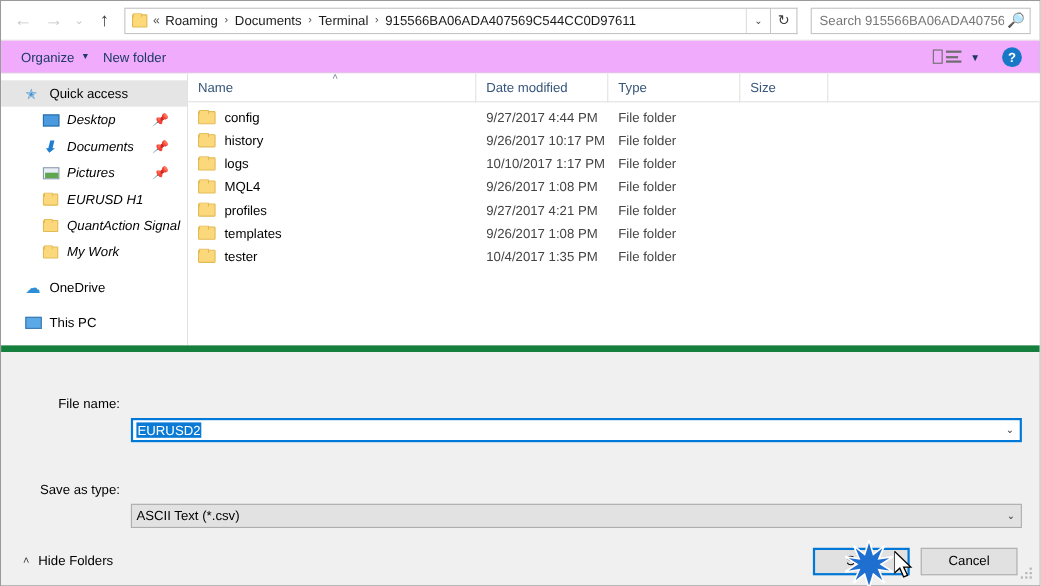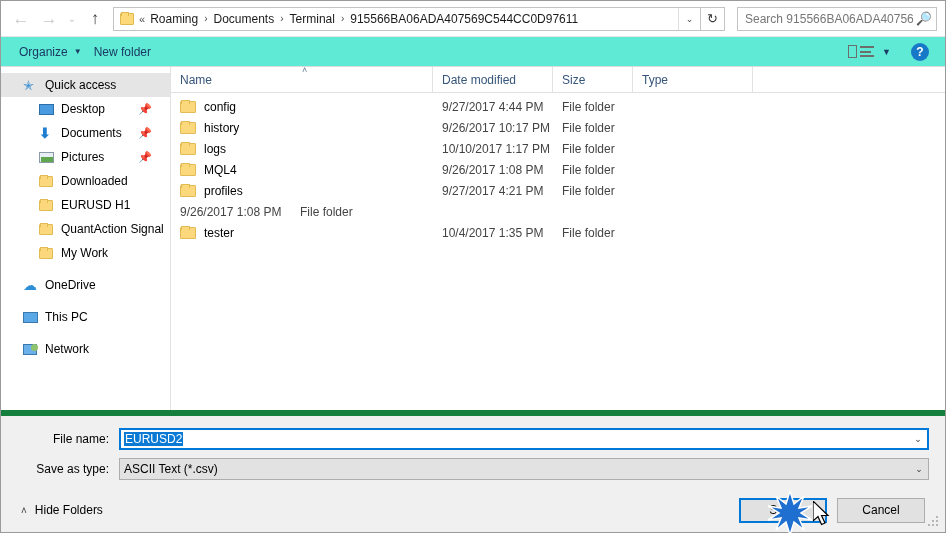--- a/index.html
+++ b/index.html
@@ -108,21 +108,21 @@
     border: 1px solid #c4c4c4; background: #fff;
     margin-left: 12px;
     display: flex; align-items: center; padding: 0 4px 0 7px;
   }
   .searchbox .ph { flex:1 1 auto; color: #767676; font-size: 12px; overflow:hidden; white-space:nowrap; }
   .searchbox .mag { font-size: 13px; color: #4a4a4a; transform: scaleX(-1); padding-right:3px; }
 
   
   .toolbar {
     height: 30px; min-height: 30px;
-    background: #5eead4;
+    background: #f0abfc;
     display: flex; align-items: center;
     padding: 0 8px 0 14px;
     border-bottom: 1px solid #dcdcdc;
   }
   .tb-item { font-size: 12px; color: #1b3a63; display: flex; align-items: center; padding: 2px 8px 2px 4px; }
   .tb-caret { font-size: 8px; margin-left: 6px; color: #1b3a63; }
   .tb-spacer { flex: 1 1 auto; }
   .viewicon { display: flex; align-items: center; gap: 3px; }
   .viewicon .box { width: 9px; height: 13px; border: 1px solid #6d6d6d; }
   .viewicon .lines { display:flex; flex-direction:column; justify-content:space-between; height: 11px; }
@@ -148,21 +148,21 @@
     padding-top: 6px;
     overflow: hidden;
   }
   .side-item {
     height: 24px; display: flex; align-items: center;
     padding-left: 22px; font-size: 12px; color: #000;
     position: relative;
   }
   .side-item.sel { background: #e5e5e5; }
   .side-item.root { padding-left: 22px; }
-  .side-item.child { padding-left: 38px; }
+  .side-item.child { padding-left: 38px; font-style: italic; }
   .side-item .ic { width: 18px; flex: none; display:flex; align-items:center; }
   .side-item .lbl { padding-left: 4px; white-space: nowrap; }
   .side-item .pin { position: absolute; right: 18px; color: #8a9099; font-size: 11px; }
   .grp-gap { height: 8px; }
 
   
   .ico-folder { width:14px; height:11px; background:#fcd87c; border:1px solid #e3bb54; border-radius:1px; position:relative; }
   .ico-folder:after{ content:''; position:absolute; left:0; top:-2px; width:6px;height:3px;background:#fcd87c;border:1px solid #e3bb54;border-bottom:none;border-radius:1px 1px 0 0;}
   .ico-star { color:#3a8fd4; font-size:13px; }
   .ico-desktop { width:15px;height:11px;background:#4a9ae0;border:1px solid #2d6ea8; }
@@ -212,21 +212,21 @@
     background: #f0f0f0;
     border-top: 6px solid #15803d;
     padding: 12px 16px 0 8px;
   }
   .formrow { display: flex; align-items: center; margin-bottom: 8px; }
   .formlabel { width: 110px; text-align: right; padding-right: 10px; font-size: 12px; color:#000; }
   .combo {
     flex: 1 1 auto; height: 22px;
     display: flex; align-items: center;
     background: #fff; border: 1px solid #7a7a7a;
-    padding-left: 4px; font-size: 12px;
+    padding-left: 4px; font-size: 12px; margin-top: 48px;
   }
   .combo.focused { border: 2px solid #0078d7; padding-left: 3px; }
   .combo.readonly { background: #e2e2e2; border: 1px solid #adadad; }
   .combo .val { flex:1 1 auto; }
   .combo .sel-text { background: #0a7ad4; color: #fff; padding: 0 1px; }
   .combo .caret { width: 18px; text-align: center; font-size: 9px; color: #3b3b3b; }
 
   .btnrow { display: flex; align-items: center; height: 44px; padding: 0 4px 0 0; }
   .hidefolders { display:flex; align-items:center; font-size:12px; color:#000; padding-left:12px; }
   .hidefolders .chev { font-size: 10px; color: #3b3b3b; margin-right: 8px; }
@@ -331,26 +331,20 @@
       </div>
 
       <div class="side-item child">
         <span class="ic">
             <span class="ico-pic"></span>
           </span>
         <span class="lbl">Pictures</span>
         <span class="pin">📌</span>
       </div>
 
-      <div class="side-item child">
-        <span class="ic">
-            <span class="ico-folder"></span>
-          </span>
-        <span class="lbl">Downloaded</span>
-      </div>
 
       <div class="side-item child">
         <span class="ic">
             <span class="ico-folder"></span>
           </span>
         <span class="lbl">EURUSD H1</span>
       </div>
 
       <div class="side-item child">
         <span class="ic">
@@ -393,26 +387,26 @@
 
     <div class="filepane">
       <div class="colhdr">
         <div class="col c-name">
           <span>Name</span>
           <span class="sort-caret">˄</span>
         </div>
         <div class="col c-date">
           <span>Date modified</span>
         </div>
+        <div class="col c-type">
+          <span>Type</span>
+        </div>
         <div class="col c-size">
           <span>Size</span>
         </div>
-        <div class="col c-type">
-          <span>Type</span>
-        </div>
       </div>
 
       <div class="rows">
         <div class="row">
           <div class="c-name">
             <span class="fico"></span>
             <span>config</span>
           </div>
           <div class="c-date">9/27/2017 4:44 PM</div>
           <div class="c-type">File folder</div>
@@ -448,20 +442,24 @@
         <div class="row">
           <div class="c-name">
             <span class="fico"></span>
             <span>profiles</span>
           </div>
           <div class="c-date">9/27/2017 4:21 PM</div>
           <div class="c-type">File folder</div>
           <div class="c-size"></div>
         </div>
         <div class="row">
+          <div class="c-name">
+            <span class="fico"></span>
+            <span>templates</span>
+          </div>
           <div class="c-date">9/26/2017 1:08 PM</div>
           <div class="c-type">File folder</div>
           <div class="c-size"></div>
         </div>
         <div class="row">
           <div class="c-name">
             <span class="fico"></span>
             <span>tester</span>
           </div>
           <div class="c-date">10/4/2017 1:35 PM</div>

